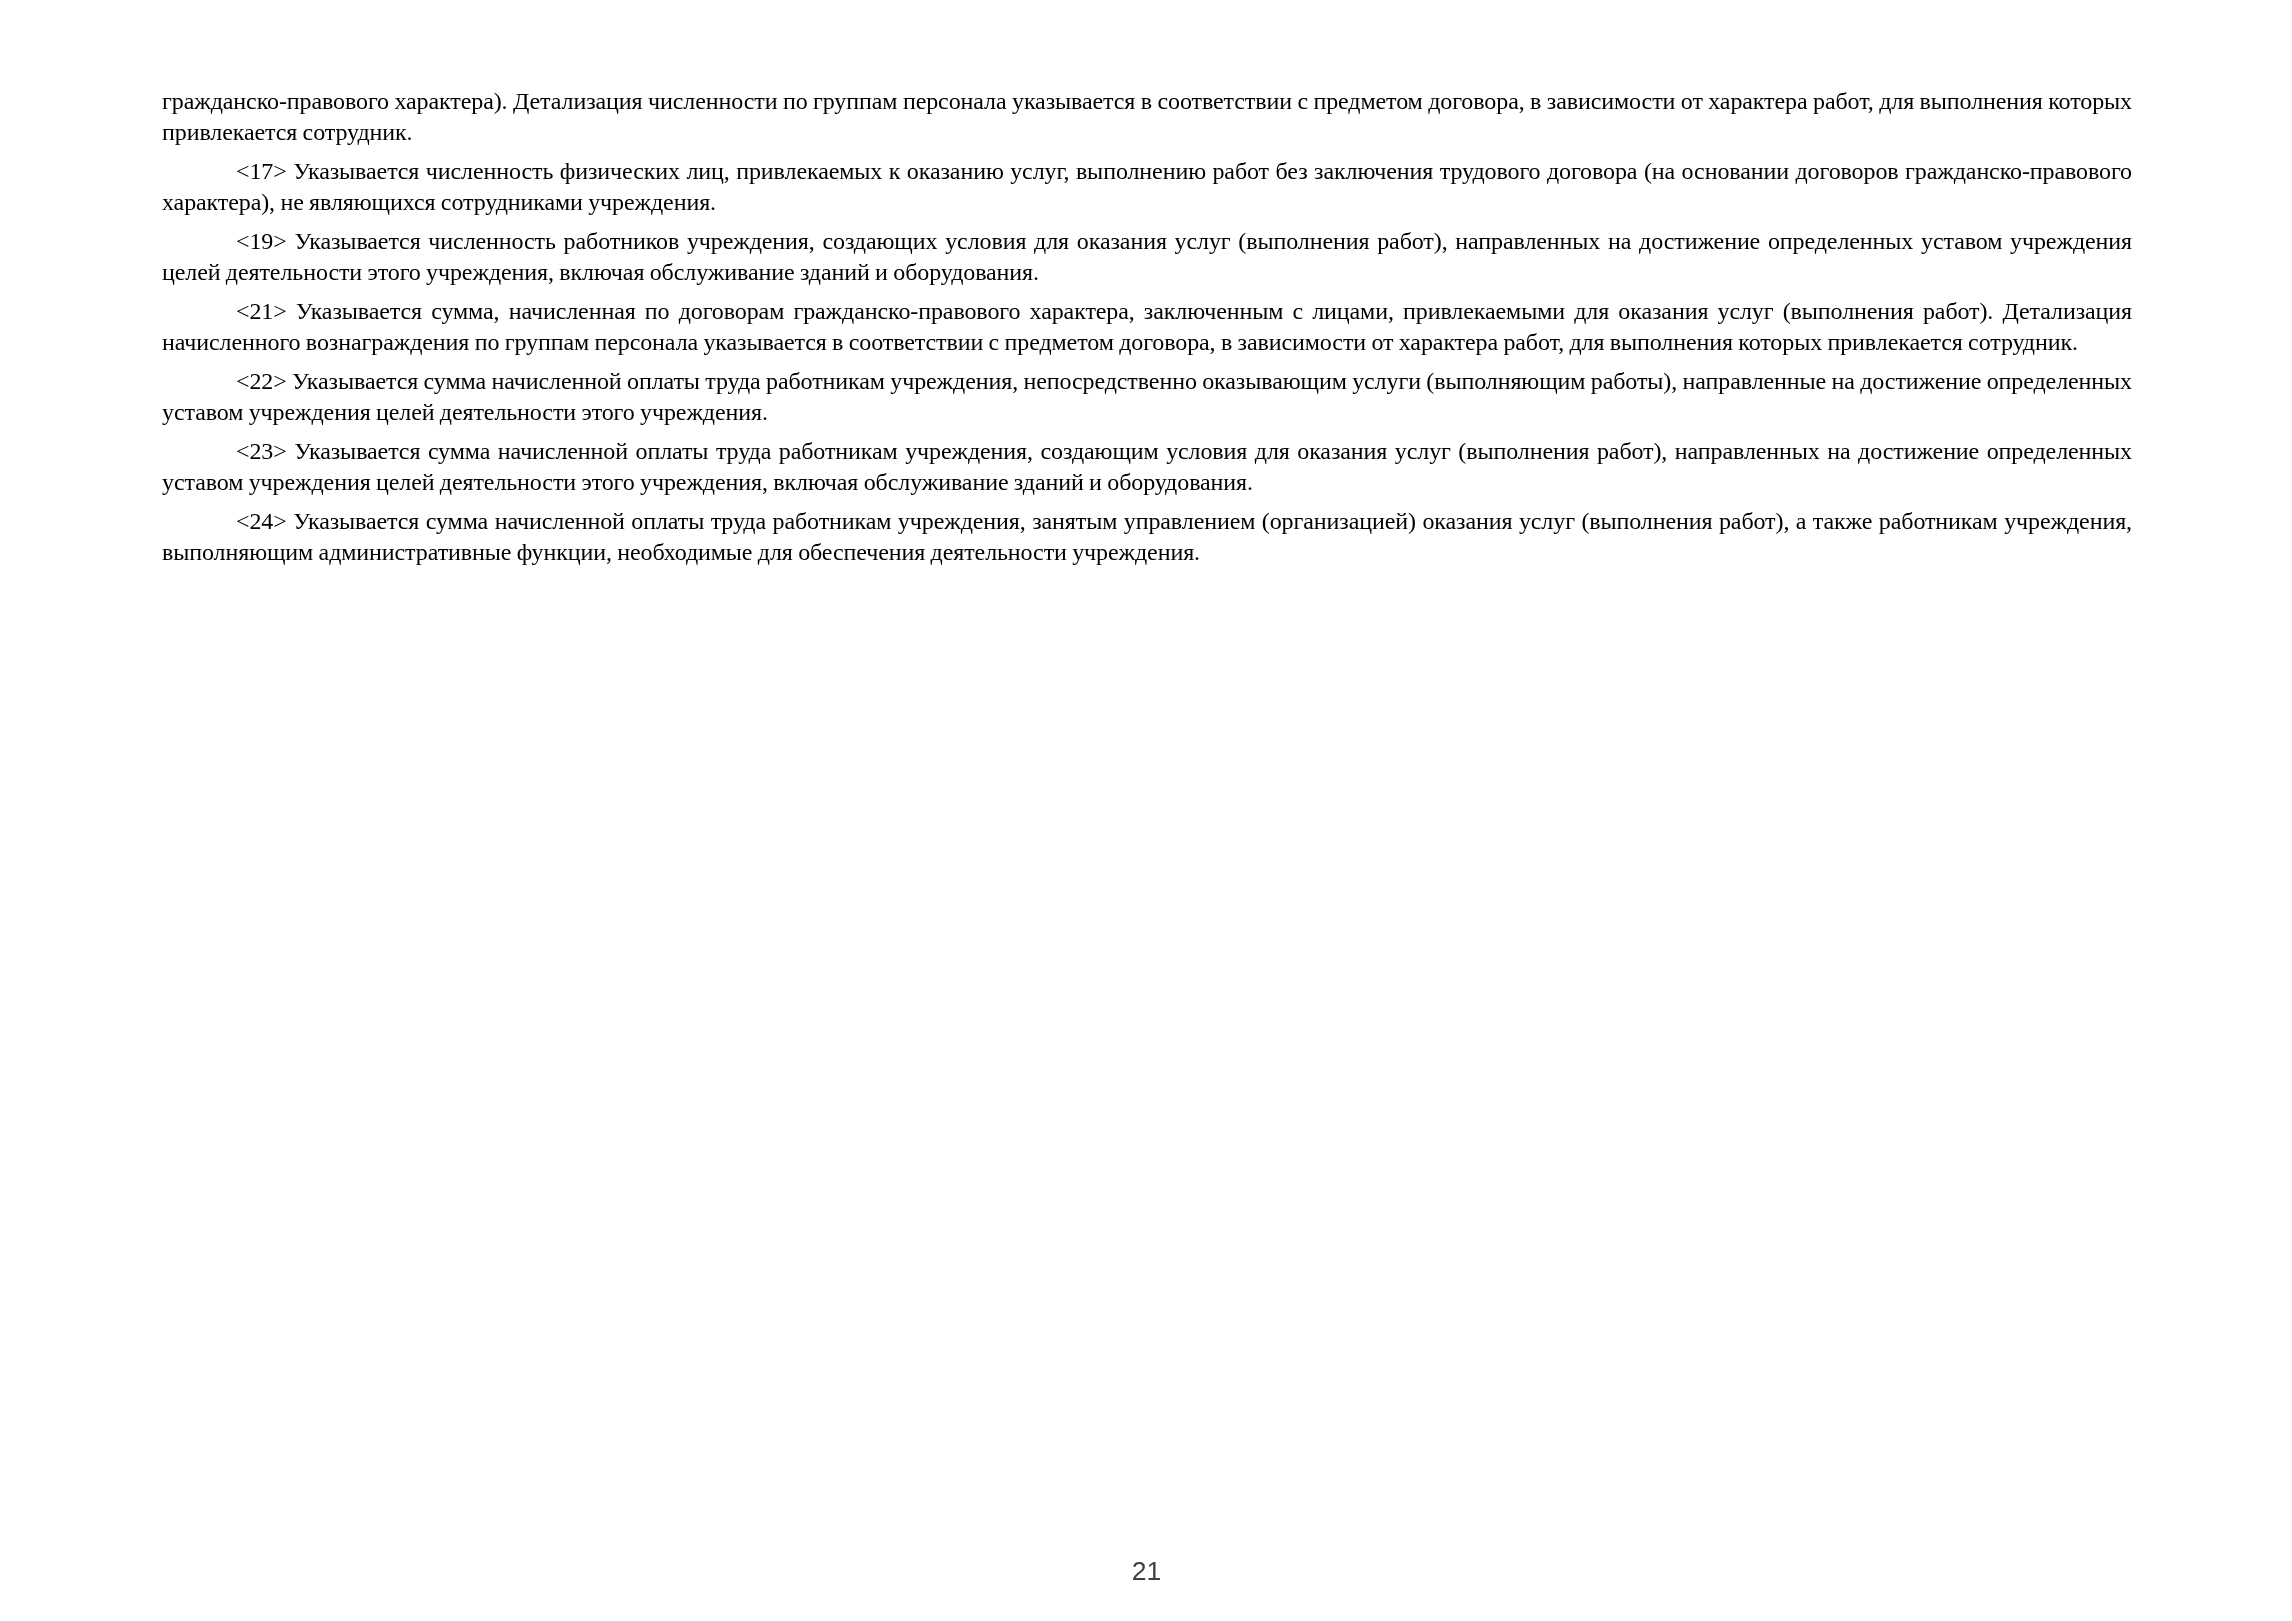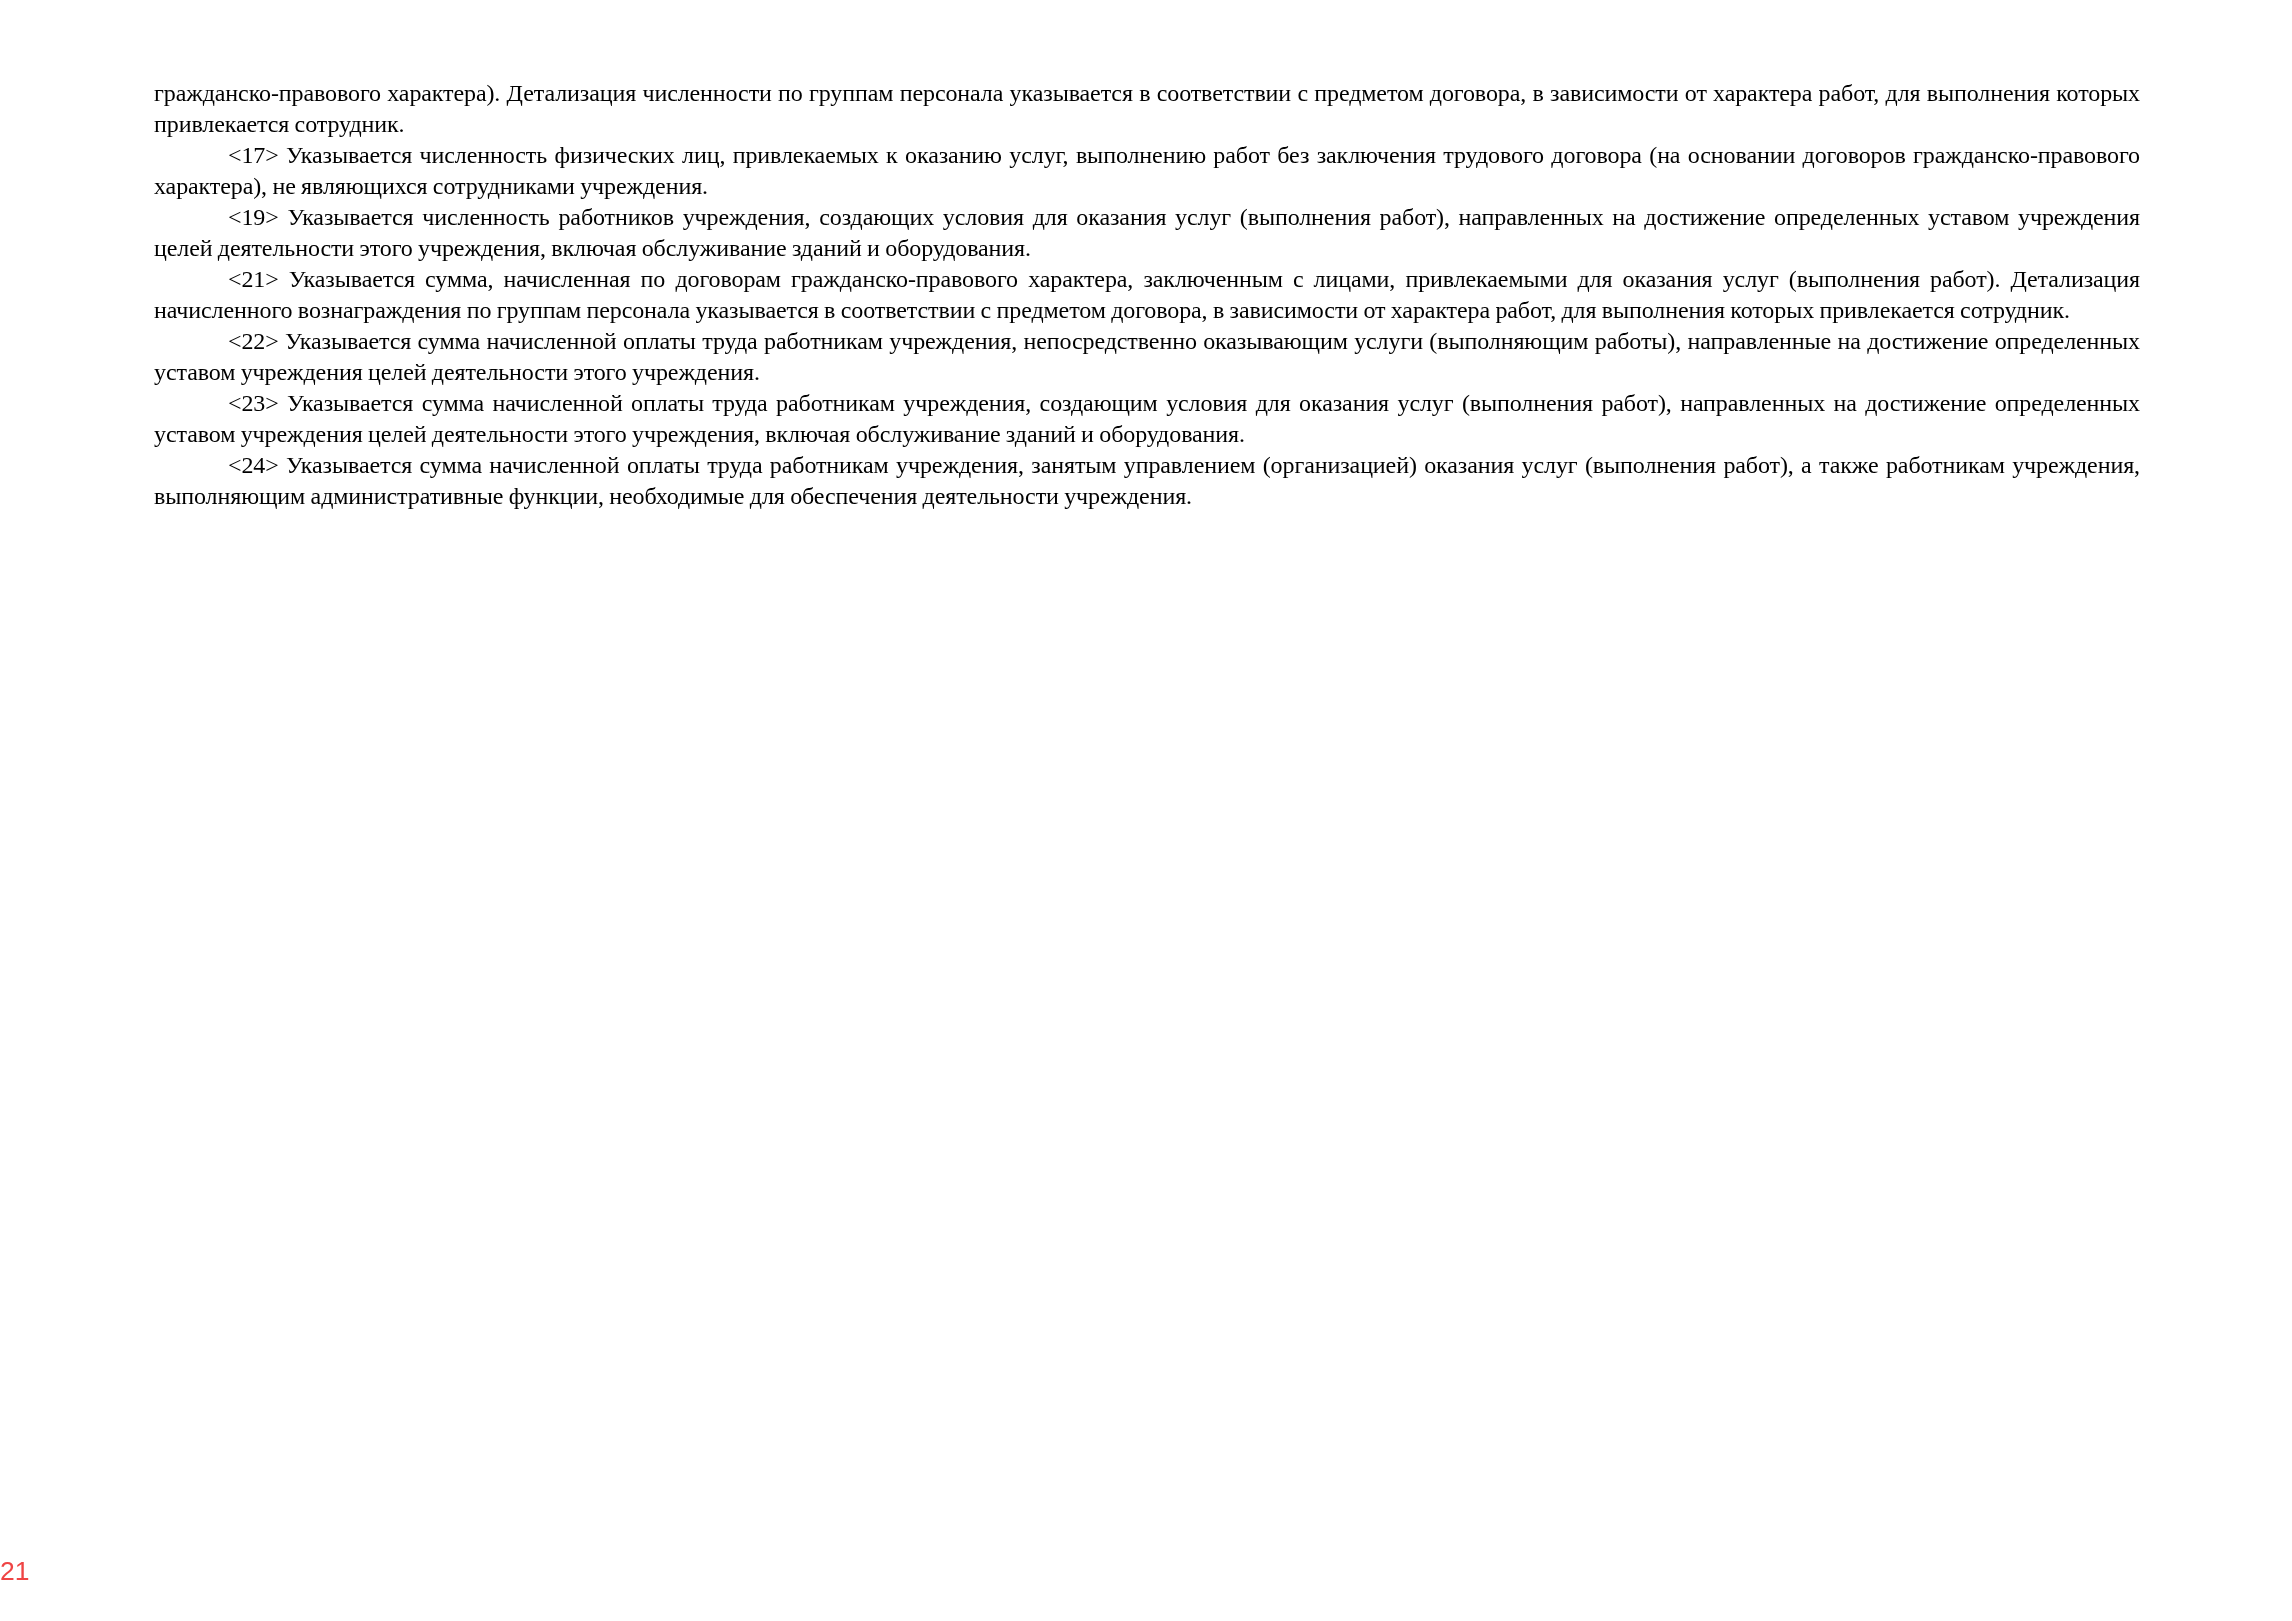--- a/index.html
+++ b/index.html
@@ -18,36 +18,37 @@
     position: absolute;
     left: 154px;
     top: 78px;
     width: 1986px;
   }
   .para {
     font-family: "Liberation Serif", "DejaVu Serif", serif;
     font-size: 24px;
     line-height: 31px;
     text-align: justify;
-    margin: 0;
+    margin: 8px;
     letter-spacing: -0.1px;
     word-spacing: -0.5px;
   }
   .para.indent {
     text-indent: 74px;
   }
   .page-number {
     position: absolute;
     left: 0;
     width: 2293px;
     top: 1554px;
+    text-align: center;
     font-family: "Liberation Sans", "DejaVu Sans", sans-serif;
     font-size: 26.5px;
     line-height: 35px;
-    color: #ef4444;
+    color: #404040;
   }
 </style>
 </head>
 <body>
 
 <div class="page">
   <p class="para">гражданско-правового характера). Детализация численности по группам персонала указывается в соответствии с предметом договора, в зависимости от характера работ, для выполнения которых привлекается сотрудник.</p>
   <p class="para indent">&lt;17&gt; Указывается численность физических лиц, привлекаемых к оказанию услуг, выполнению работ без заключения трудового договора (на основании договоров гражданско-правового характера), не являющихся сотрудниками учреждения.</p>
   <p class="para indent">&lt;19&gt; Указывается численность работников учреждения, создающих условия для оказания услуг (выполнения работ), направленных на достижение определенных уставом учреждения целей деятельности этого учреждения, включая обслуживание зданий и оборудования.</p>
   <p class="para indent">&lt;21&gt; Указывается сумма, начисленная по договорам гражданско-правового характера, заключенным с лицами, привлекаемыми для оказания услуг (выполнения работ). Детализация начисленного вознаграждения по группам персонала указывается в соответствии с предметом договора, в зависимости от характера работ, для выполнения которых привлекается сотрудник.</p>

